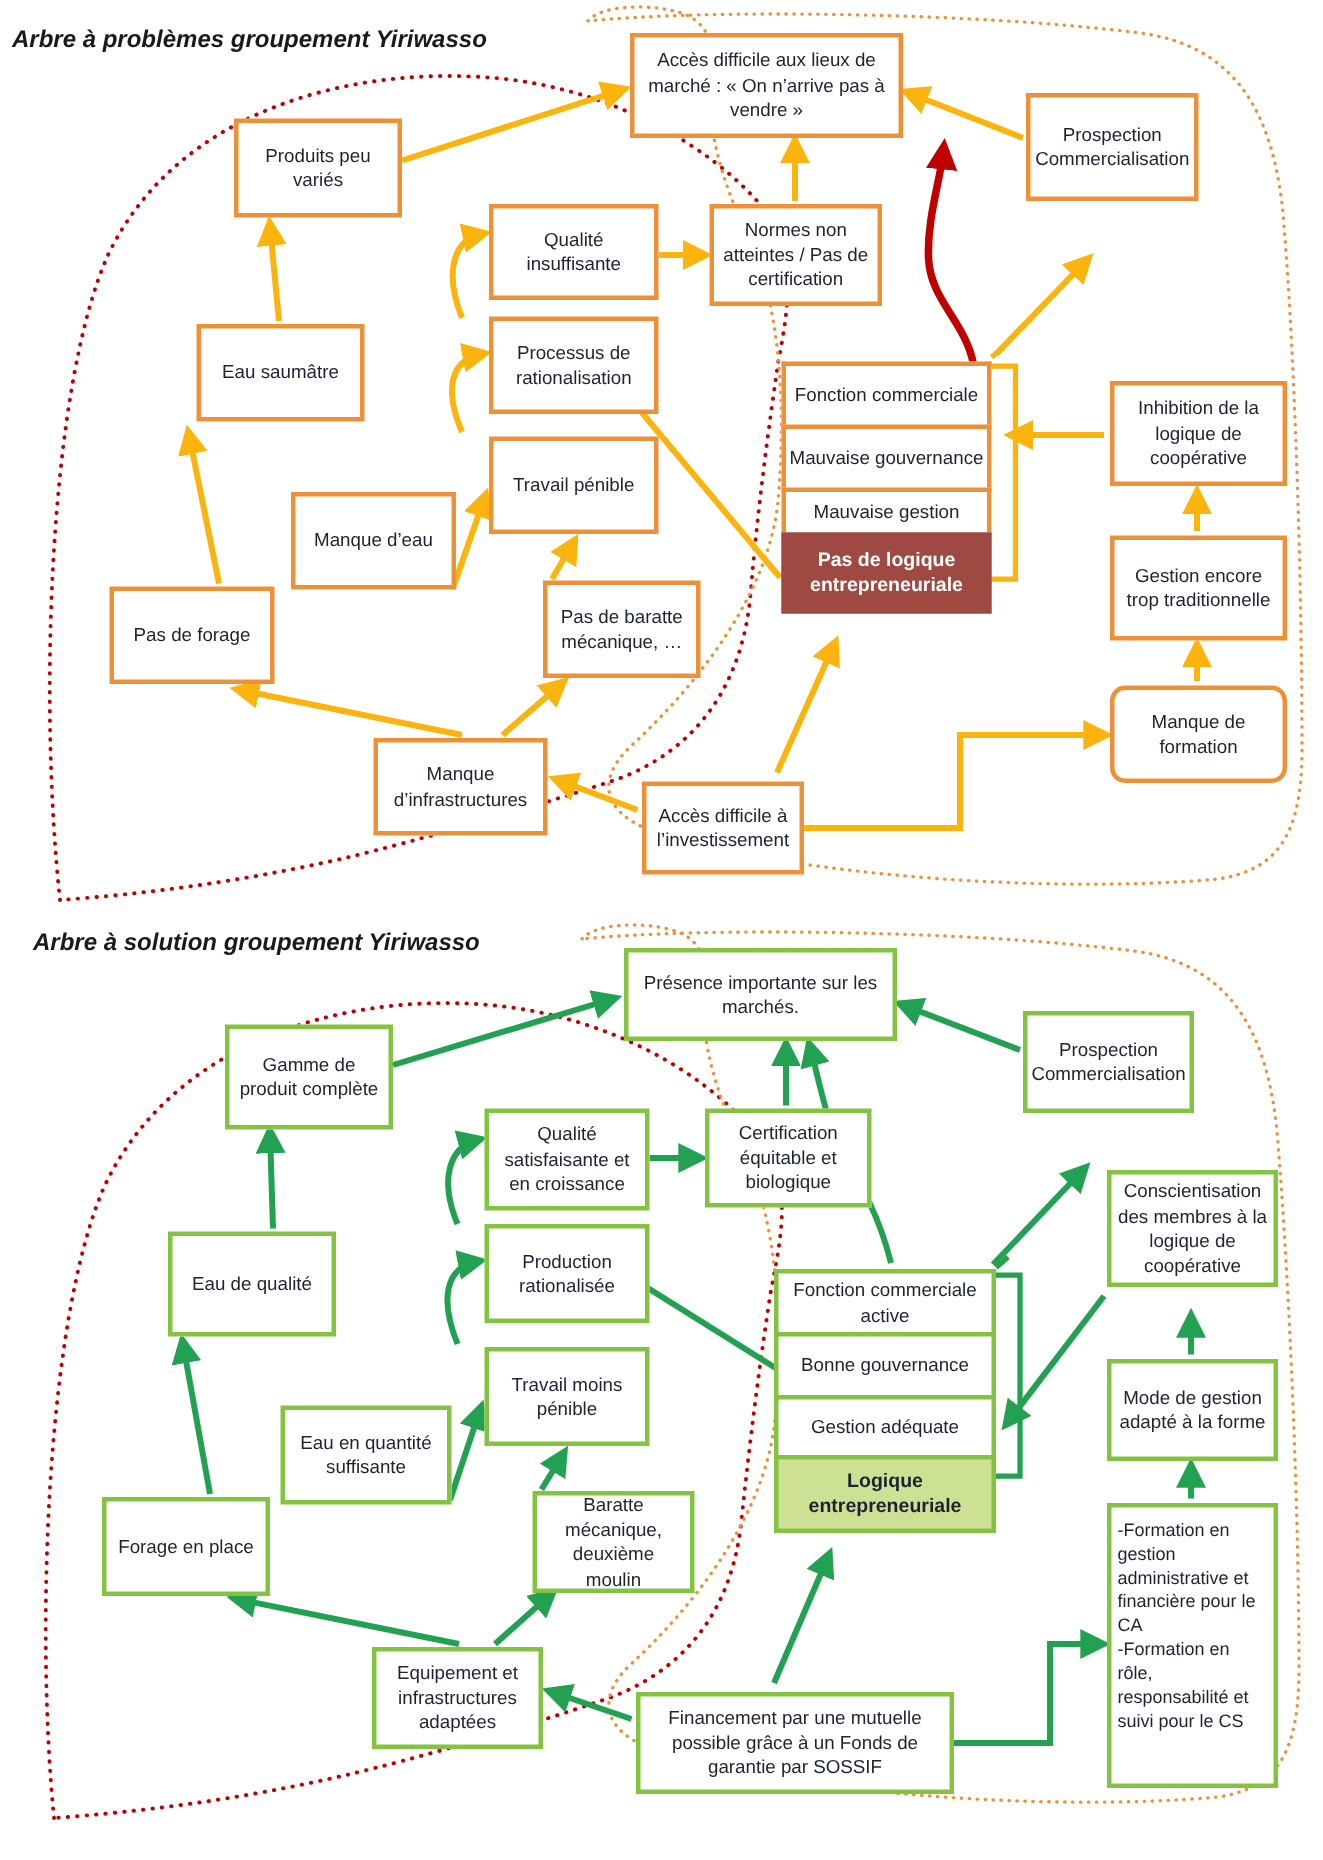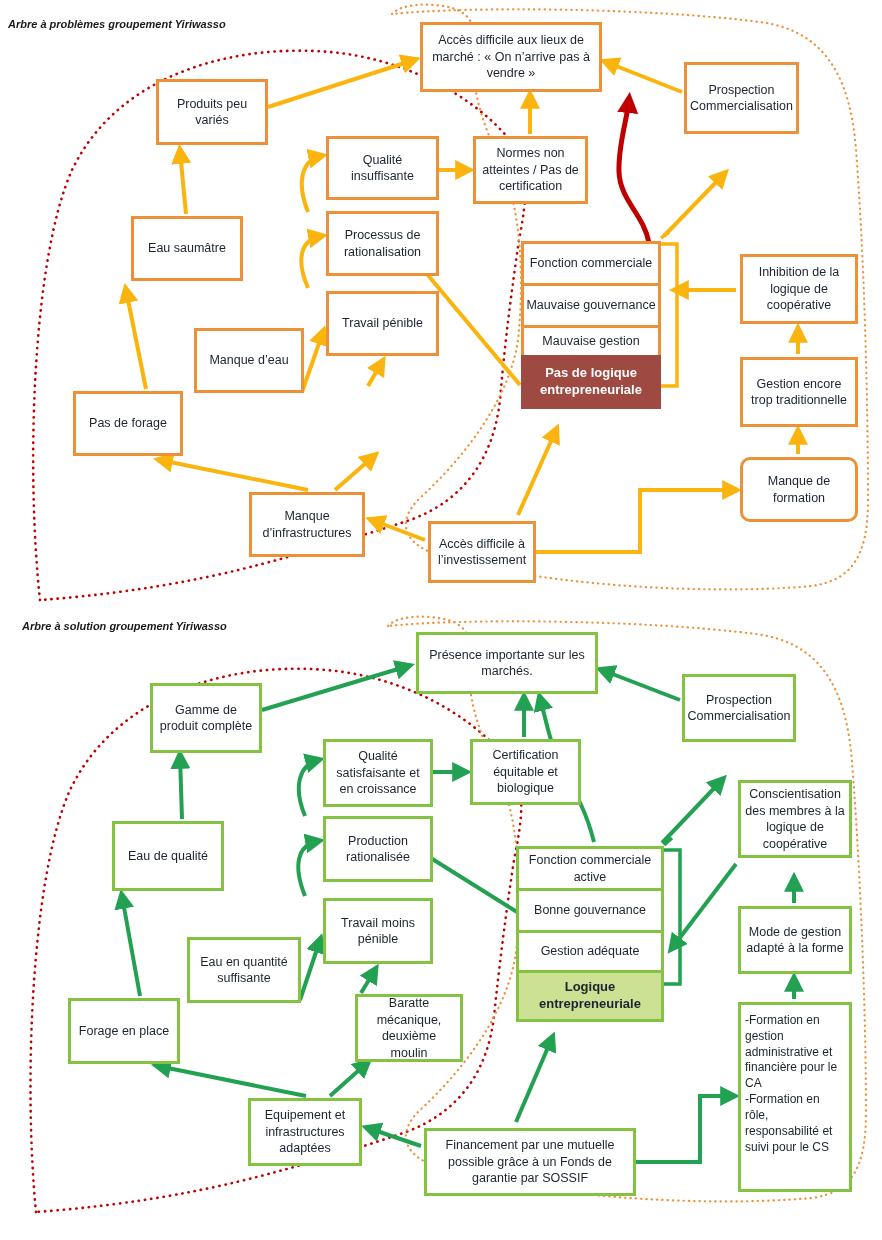--- a/index.html
+++ b/index.html
@@ -1,19 +1,19 @@
 <!DOCTYPE html>
 <html><head>
 <meta charset="utf-8">
 <style>
   html,body{margin:0;padding:0;background:#ffffff;}
   body{font-family:"Liberation Sans",sans-serif;}
   #page{position:relative;width:882px;height:1240px;overflow:hidden;background:#fff;}
   .svg-layer{position:absolute;left:0;top:0;width:882px;height:1240px;pointer-events:none;}
-  .title{position:absolute;font-style:italic;font-weight:bold;font-size:11px;color:#1a1a1a;letter-spacing:0px;white-space:nowrap;}
+  .title{position:absolute;font-style:italic;font-weight:bold;font-size:16px;color:#1a1a1a;letter-spacing:0px;white-space:nowrap;}
   .node{position:absolute;box-sizing:border-box;display:flex;align-items:center;justify-content:center;
         text-align:center;line-height:1.32;font-size:12.5px;color:#1b2430;background:#ffffff;overflow:hidden;}
   .node span{display:block;width:100%;padding:0 4px;}
   .p-node{border:3px solid #ED9138;}
   .s-node{border:3px solid #83C341;}
   .stack{position:absolute;box-sizing:border-box;}
   .stack .cell{box-sizing:border-box;display:flex;align-items:center;justify-content:center;text-align:center;
         line-height:1.3;font-size:12.5px;color:#1b2430;background:#fff;overflow:hidden;}
   .stack-p .cell{border:3px solid #ED9138;border-bottom-width:0;}
   .stack-p .cell.last{border-bottom-width:3px;background:#9E4A42;border-color:#9E4A42;color:#fff;font-weight:bold;font-size:13px;}
@@ -164,20 +164,23 @@
     </div>
   <div class="node p-node" style="left:194px;top:328px;width:110px;height:65px;">
       <span>Manque d’eau</span>
     </div>
   <div class="node p-node" style="left:740px;top:357px;width:118px;height:70px;">
       <span>Gestion encore trop traditionnelle</span>
     </div>
   <div class="node p-node" style="left:73px;top:391px;width:110px;height:65px;">
       <span>Pas de forage</span>
     </div>
+  <div class="node p-node" style="left:362px;top:387px;width:105px;height:65px;">
+      <span>Pas de baratte mécanique, …</span>
+    </div>
   <div class="node p-node" style="left:740px;top:457px;width:118px;height:65px;border-radius:10px;">
       <span>Manque de formation</span>
     </div>
   <div class="node p-node" style="left:249px;top:492px;width:116px;height:65px;">
       <span>Manque d’infrastructures</span>
     </div>
   <div class="node p-node" style="left:428px;top:521px;width:108px;height:62px;">
       <span>Accès difficile à l’investissement</span>
     </div>
 

